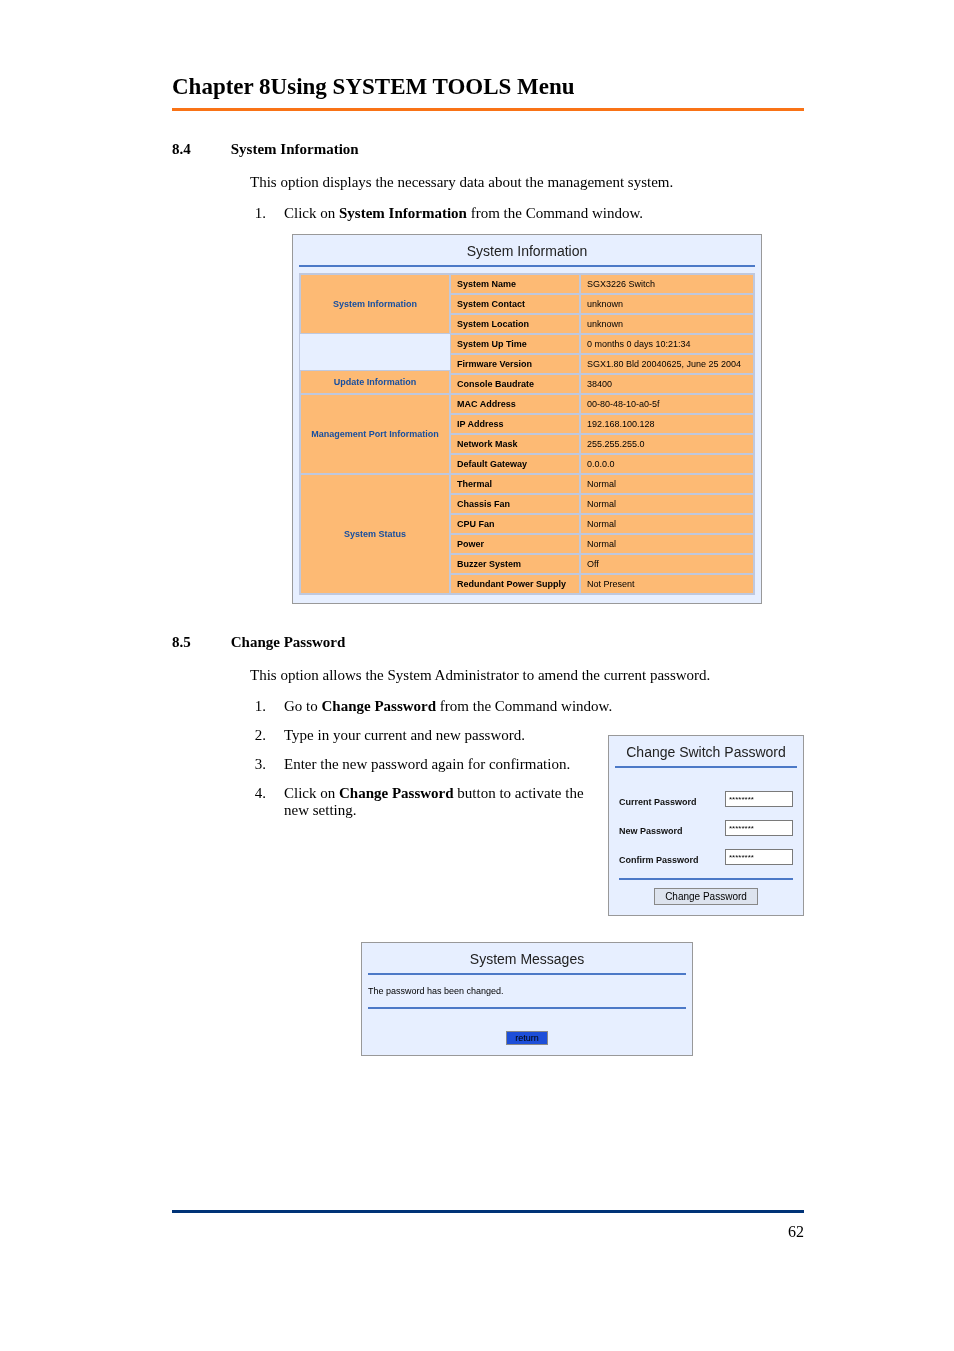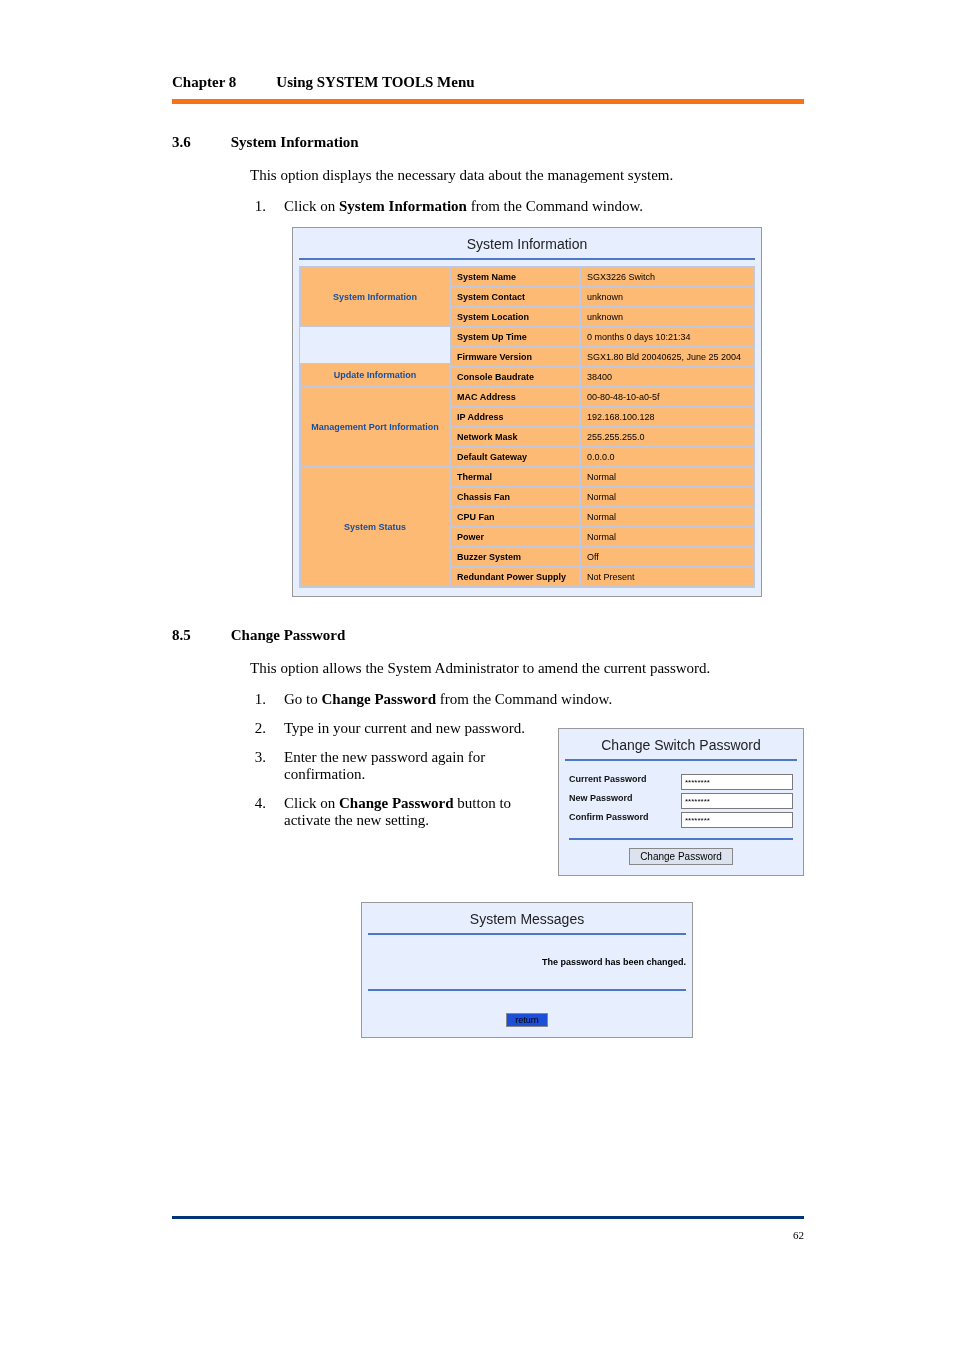--- a/index.html
+++ b/index.html
@@ -6,25 +6,24 @@
   body { background: #ffffff; font-family: "Times New Roman", Times, serif; color: #000; }
   .page {
     width: 954px;
     height: 1351px;
     margin: 0 auto;
     padding: 68px 150px 0 172px;
     position: relative;
   }
   .chapter-line {
     display: flex;
-    gap: 40px;
-    font-size: 15px;
+    font-size: 23px;
     font-weight: bold;
     padding: 6px 0 8px 0;
-    border-bottom: 5px solid #f97316;
+    border-bottom: 3px solid #f97316;
   }
   .sect-head {
     display: flex;
     gap: 40px;
     font-weight: bold;
     font-size: 15px;
     margin: 30px 0 16px 0;
   }
   .sect-body { margin-left: 78px; font-size: 15px; }
   .sect-body p { margin-bottom: 14px; }
@@ -54,65 +53,65 @@
 
   
   .sysinfo-wrap { width: 470px; }
   .sysinfo-grid { display: grid; grid-template-columns: 150px 130px 1fr; border: 1px solid #bfc8de; margin: 0 6px 8px 6px; }
   .sysinfo-grid > div { border: 1px solid #bfc8de; padding: 4px 6px; font-size: 9px; background: #fdba74; }
   .cat-cell { color: #174fa0; font-weight: bold; display: flex; align-items: center; justify-content: center; text-align: center; font-size: 9px; }
   .lbl-cell { font-weight: bold; }
   .val-cell { background: #f2f6ff; }
 
   
-  .pwd-wrap { width: 246px; }
+  .pwd-wrap { width: 196px; }
   .pwd-form { padding: 4px 10px 10px 10px; }
-  .pwd-row { display: flex; align-items: flex-start; gap: 20px; margin: 3px 0; }
+  .pwd-row { display: flex; align-items: flex-end; gap: 14px; margin: 13px 0; }
   .pwd-row label { font-size: 9px; font-weight: bold; width: 92px; color: #111; }
   .pwd-row .pwd-input {
     flex: 1; height: 16px; border: 1px solid #7a7a7a; background: #fff;
     font-size: 8px; padding: 0 3px; font-family: Verdana, sans-serif; color: #000;
     display: flex; align-items: center;
   }
   .pwd-btn-row { text-align: center; margin-top: 10px; border-top: 2px solid #4c79c7; padding-top: 8px; }
   .fake-btn {
     display: inline-block; border: 1px solid #888; background: #dde3ee;
     font-size: 10px; padding: 2px 10px;
   }
 
   
   .msg-wrap { width: 332px; }
-  .msg-text { text-align: right; font-size: 9px; font-weight: bold; padding: 22px 0; border-top: 2px solid #4c79c7; border-bottom: 2px solid #4c79c7; margin: 0 6px; }
+  .msg-text { text-align: left; font-size: 9px; font-weight: normal; padding: 11px 0; border-top: 2px solid #4c79c7; border-bottom: 2px solid #4c79c7; margin: 0 6px; }
   .msg-btn-row { text-align: center; padding: 22px 0 10px 0; }
   .msg-btn {
     display: inline-block; border: 1px solid #888; background: #1d4ed8;
     font-size: 9px; padding: 1px 8px;
   }
 
   .footer {
     position: absolute;
     left: 172px;
     right: 150px;
     bottom: 110px;
   }
   .footer-rule { border-top: 3px solid #003377; }
-  .footer-num { text-align: right; font-size: 11px; padding-top: 10px; }
+  .footer-num { text-align: right; font-size: 16px; padding-top: 10px; }
 </style>
 </head>
 <body>
 
 <div class="page">
 
   <div class="chapter-line">
     <span>Chapter 8</span>
     <span>Using SYSTEM TOOLS Menu</span>
   </div>
 
   <div class="sect-head">
-    <span>3.6</span>
+    <span>8.4</span>
     <span>System Information</span>
   </div>
   <div class="sect-body">
     <p>This option displays the necessary data about the management system.</p>
     <div class="ol-step">
       <span class="ol-num">1.</span>
       <span>
         <span>Click on </span><b>System Information</b><span> from the Command window.</span>
       </span>
     </div>

